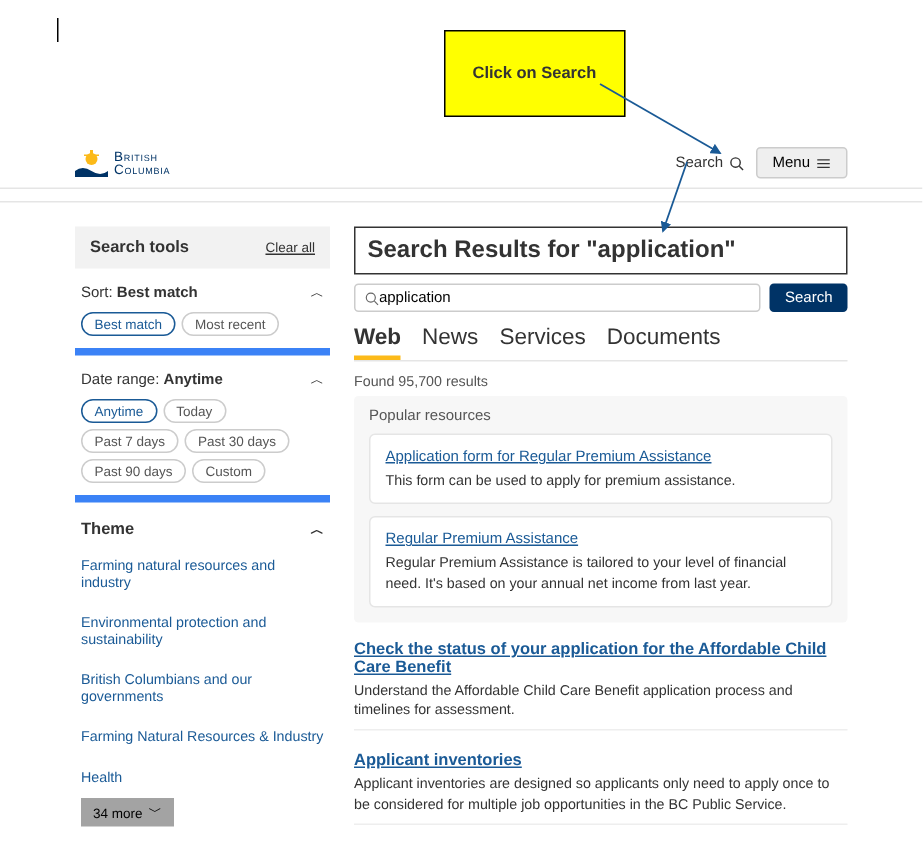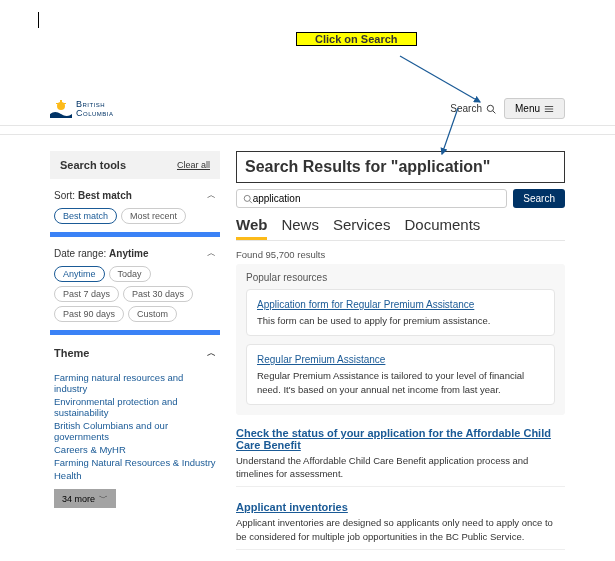--- a/index.html
+++ b/index.html
@@ -1,18 +1,18 @@
 <!DOCTYPE html>
 <html><head>
 <meta charset="utf-8">
 <style>
   * { box-sizing: border-box; margin: 0; padding: 0; }
   body { font-family: Arial, sans-serif; font-size: 11px; color: #333; background:#fff; width:615px; }
   .cursor { position:absolute; top:12px; left:38px; width:1px; height:16px; background:#000; }
-  .annotation { position:absolute; top:32px; left:296px; background:#ffff00; border:1px solid #000; padding:0 18px; font-size:11px; font-weight:bold; }
+  .annotation { position:absolute; top:20px; left:296px; background:#ffff00; border:1px solid #000; padding:22px 18px; font-size:11px; font-weight:bold; }
   .arrow1, .arrow2 { position:absolute; pointer-events:none; }
   .page { padding: 98px 50px 20px 50px; }
   .header { display:flex; justify-content:space-between; align-items:center; padding-bottom:6px; }
   .logo { display:flex; align-items:center; gap:4px; }
   .logo-text { color:#003366; font-size:9px; font-variant:small-caps; letter-spacing:0.5px; line-height:1; }
   .header-right { display:flex; gap:8px; align-items:center; }
   .search-trigger { font-size:10px; display:flex; align-items:center; gap:4px; color:#333; }
   .menu-btn { border:1px solid #ccc; border-radius:3px; padding:4px 10px; font-size:10px; display:flex; align-items:center; gap:4px; cursor:pointer; }
   .divider { border-top:1px solid #e5e5e5; margin:0 -50px 8px -50px; }
   .breadcrumb { font-size:10px; margin-bottom:6px; }
@@ -25,21 +25,21 @@
   .clear { font-size:9px; font-weight:normal; text-decoration:underline; cursor:pointer; color:#333; }
   .filter-group { border-bottom:5px solid #3b82f6; padding:8px 0; }
   .filter-head { display:flex; justify-content:space-between; align-items:center; font-size:10px; padding:2px 4px 6px 4px; }
   .filter-head .lbl { color:#333; }
   .filter-head .val { font-weight:bold; }
   .chevron { font-size:9px; cursor:pointer; }
   .chips { display:flex; flex-wrap:wrap; gap:4px; padding:0 4px; }
   .chip { border:1px solid #ccc; border-radius:10px; padding:2px 8px; font-size:9px; color:#555; cursor:pointer; }
   .chip.selected { border-color:#1a5a96; color:#1a5a96; }
   .theme-head { font-weight:bold; font-size:11px; padding:4px 4px 8px 4px; display:flex; justify-content:space-between; }
-  .theme-list { display:flex; flex-direction:column; gap:2px; padding:4px 4px 0 4px; }
+  .theme-list { display:flex; flex-direction:column; gap:16px; padding:4px 4px 0 4px; }
   .theme-list a { color:#1a5a96; font-size:9.5px; text-decoration:none; cursor:pointer; }
   .more-btn { background:#a3a3a3; border:none; padding:3px 8px; font-size:9px; margin:8px 4px 0 4px; cursor:pointer; display:flex; align-items:center; gap:4px; }
   .main { flex:1; min-width:0; }
   .results-title-box { border:1px solid #333; padding:6px 8px; margin-bottom:6px; }
   .results-title { font-size:16px; font-weight:bold; }
   .search-row { display:flex; gap:6px; margin-bottom:8px; }
   .search-input-wrap { flex:1; border:1px solid #ccc; border-radius:3px; display:flex; align-items:center; padding:3px 6px; }
   .search-input-wrap input { border:none; outline:none; font-size:10px; width:100%; }
   .search-btn { background:#003366; color:#fff; border:none; padding:4px 10px; font-size:10px; border-radius:3px; cursor:pointer; }
   .tabs { display:flex; gap:14px; border-bottom:1px solid #e5e5e5; margin-bottom:8px; }
@@ -153,21 +153,20 @@
 
       <div class="filter-group" style="border-bottom:none;">
         <div class="theme-head">
           <span>Theme</span>
           <span class="chevron">︿</span>
         </div>
         <div class="theme-list">
           <a>Farming natural resources and industry</a>
           <a>Environmental protection and sustainability</a>
           <a>British Columbians and our governments</a>
-          <a>Careers &amp; MyHR</a>
           <a>Farming Natural Resources &amp; Industry</a>
           <a>Health</a>
         </div>
         <button class="more-btn">
           <span>34 more</span>
           <span>﹀</span>
         </button>
       </div>
     </aside>
 

